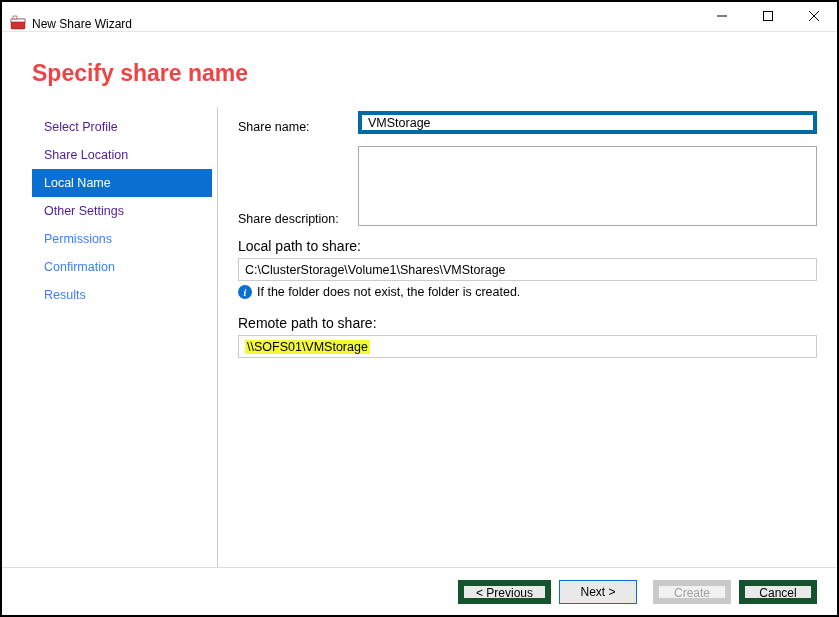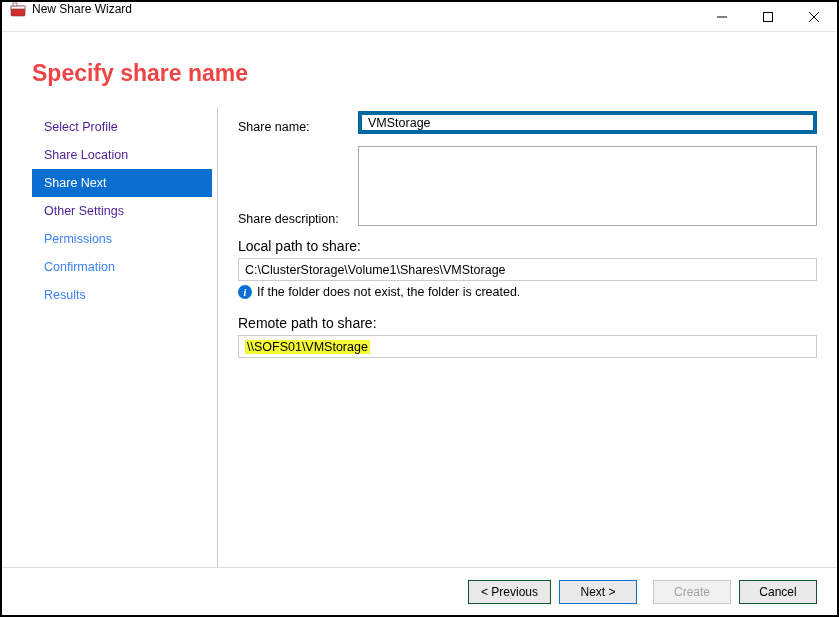--- a/index.html
+++ b/index.html
@@ -10,21 +10,21 @@
       width: 839px;
       height: 617px;
       border: 2px solid #000;
       display: flex;
       flex-direction: column;
       overflow: hidden;
     }
     .titlebar {
       height: 30px;
       display: flex;
-      align-items: flex-start;
+      align-items: flex-end;
       padding: 0 0 0 8px;
       border-bottom: 1px solid #e5e5e5;
     }
     .titlebar .app-icon {
       width: 16px; height: 16px;
       margin-right: 6px;
       display:inline-flex;align-items:center;justify-content:center;
     }
     .titlebar .title { font-size: 12px; color: #000; }
     .win-controls { margin-left: auto; display: flex; }
@@ -144,21 +144,21 @@
       border-top: 1px solid #ddd;
       display: flex;
       align-items: center;
       justify-content: flex-end;
       padding: 0 20px;
       gap: 8px;
     }
     .btn {
       min-width: 78px;
       height: 24px;
-      border: 1px solid #14532d;
+      border: 6px solid #14532d;
       background: #e9e9e9;
       font-size: 12px;
       font-family: inherit;
       padding: 0 12px;
     }
     .btn:disabled {
       color: #a0a0a0;
       border-color: #c9c9c9;
       background: #f1f1f1;
       margin-left: 8px;
@@ -199,21 +199,21 @@
     </button>
   </div>
 </div>
 
 <div class="heading">Specify share name</div>
 
 <div class="content">
   <div class="sidebar">
     <div class="step">Select Profile</div>
     <div class="step">Share Location</div>
-    <div class="step active">Share Next</div>
+    <div class="step active">Local Name</div>
     <div class="step">Other Settings</div>
     <div class="step disabled">Permissions</div>
     <div class="step disabled">Confirmation</div>
     <div class="step disabled">Results</div>
   </div>
 
   <div class="divider"></div>
 
   <div class="main">
     <div class="row">

